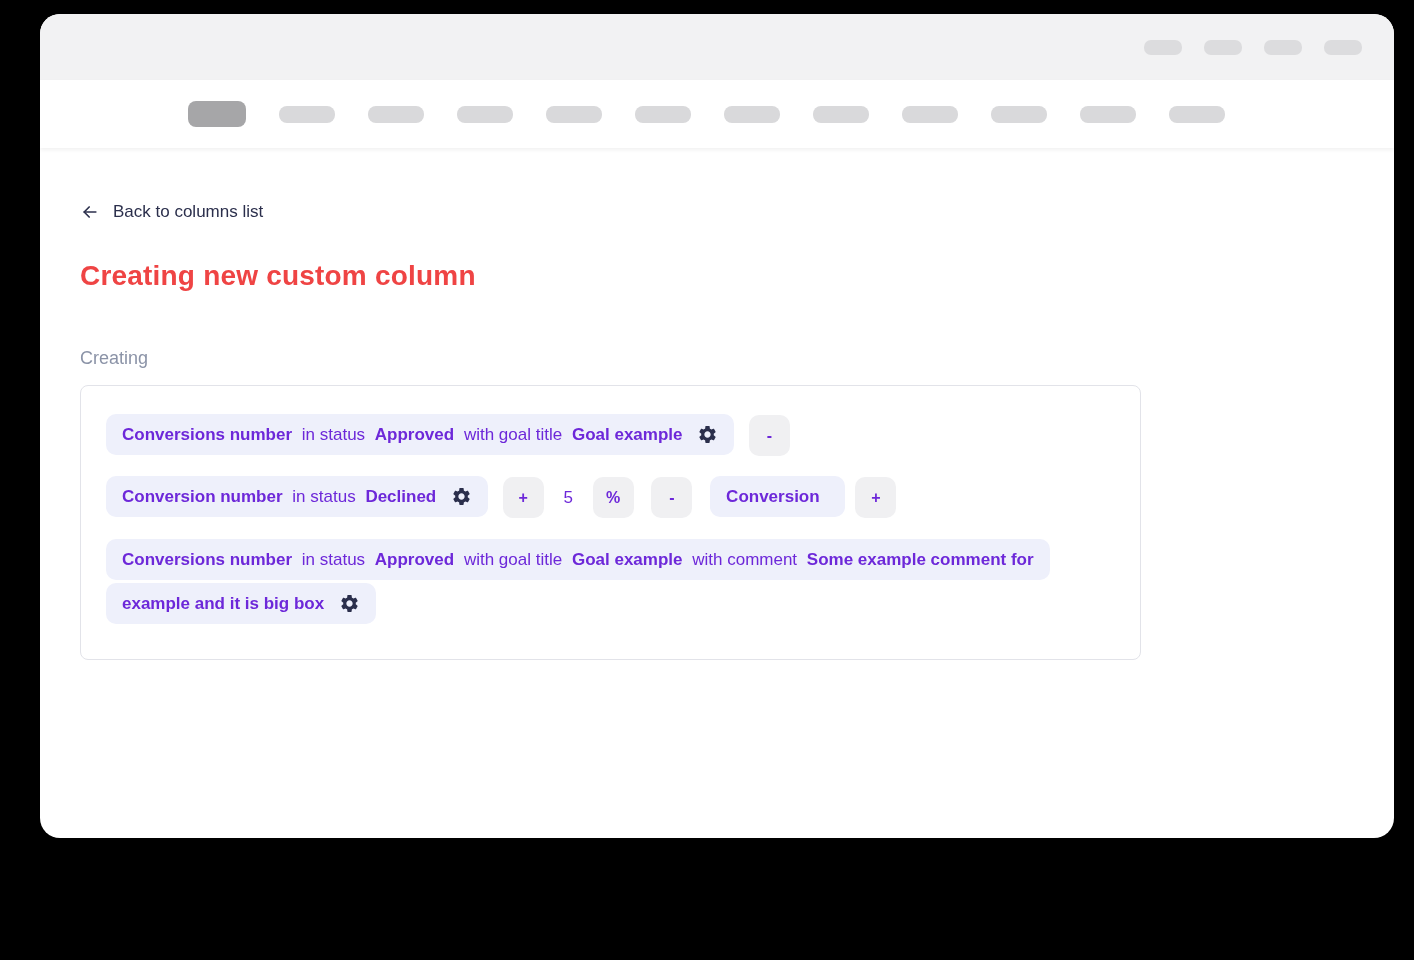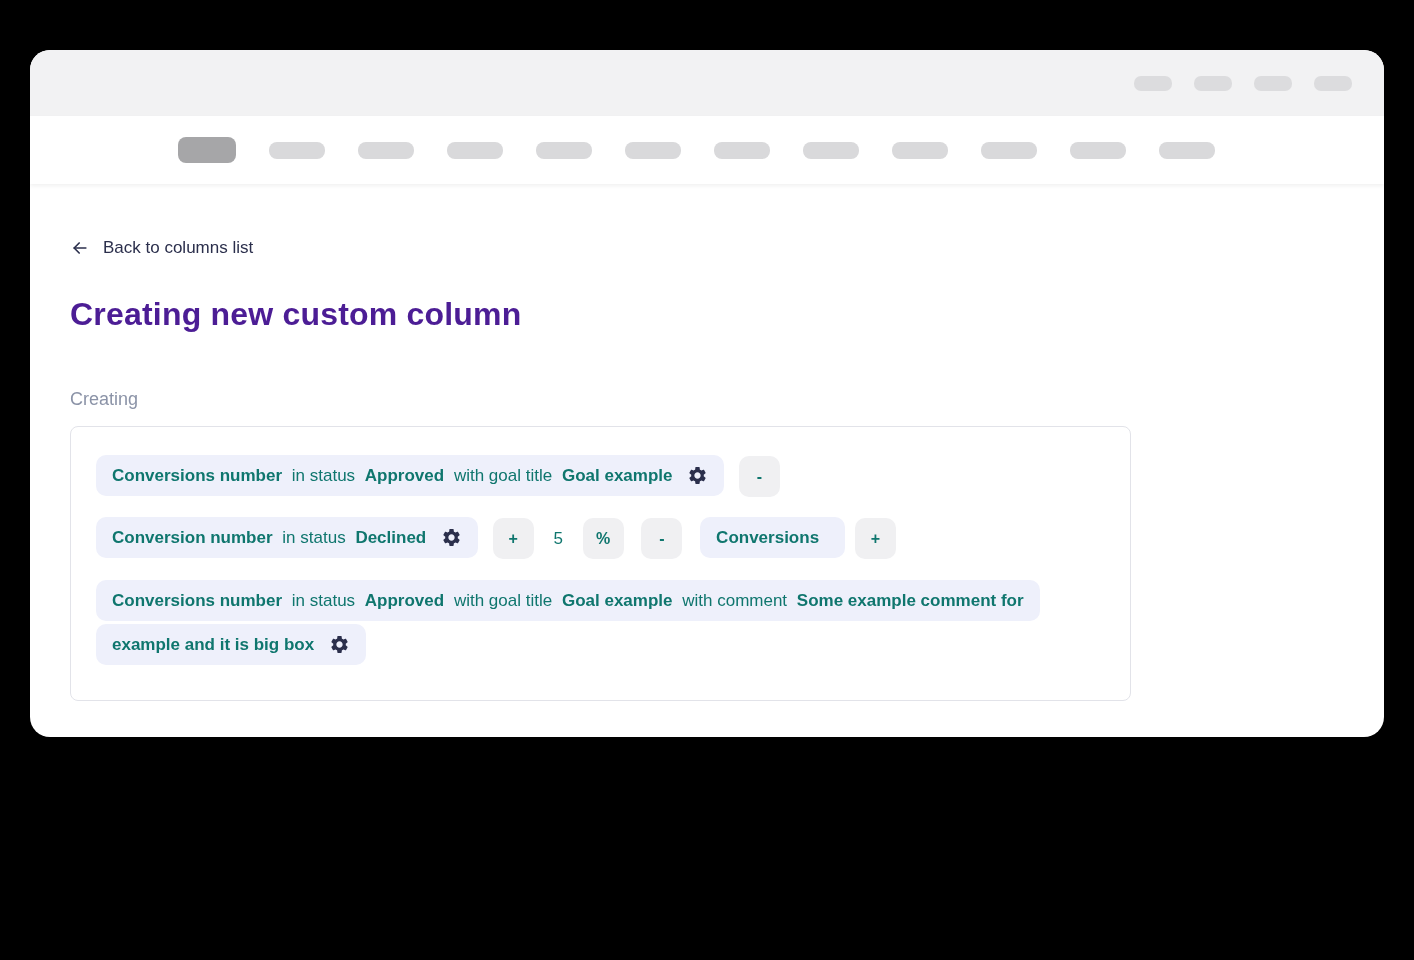--- a/index.html
+++ b/index.html
@@ -5,26 +5,25 @@
   * { margin: 0; padding: 0; box-sizing: border-box; }
   html, body { width: 1414px; height: 960px; }
   body {
     background: #000;
     font-family: "Liberation Sans", "DejaVu Sans", sans-serif;
     position: relative;
     overflow: hidden;
   }
   .window {
     position: absolute;
-    left: 30px; top: 14px;
-    width: 1354px; height: 687px;
+    left: 40px; top: 14px;
+    width: 1354px; height: 824px;
     background: #ffffff;
     border-radius: 20px;
     overflow: hidden;
-    margin-top: 36px;
   }
   
   .titlebar {
     height: 66px;
     background: #f2f2f3;
     display: flex;
     align-items: center;
     justify-content: flex-end;
     gap: 22px;
     padding-right: 32px;
@@ -63,23 +62,23 @@
     display: inline-flex;
     align-items: center;
     gap: 13px;
     color: #2b2f4c;
     font-size: 17px;
     cursor: pointer;
   }
   .back-link svg { display: block; }
   h1.page-title {
     margin-top: 34px;
-    font-size: 32px;
+    font-size: 28px;
     font-weight: 700;
-    color: #4c1d95;
+    color: #ef4444;
     letter-spacing: 0.2px;
   }
   .section-label {
     margin-top: 56px;
     font-size: 18px;
     color: #8b93a7;
   }
   .section-label.col-type { margin-top: 46px; }
   
   .formula-box {
@@ -88,21 +87,21 @@
     border: 1px solid #e2e3e9;
     border-radius: 8px;
     background: #ffffff;
     padding: 27px 25px 33px 25px;
     cursor: text;
   }
   .formula-row {
     line-height: 44px;
     margin-bottom: 18px;
     font-size: 17px;
-    color: #0f766e;
+    color: #6d28d9;
   }
   .formula-row:last-child { margin-bottom: 0; }
   .formula-row.constrained { max-width: 985px; }
   .chip-field {
     background: #eef0fb;
     border-radius: 10px;
     padding: 11px 16px;
     -webkit-box-decoration-break: clone;
     box-decoration-break: clone;
     margin-right: 10px;
@@ -207,21 +206,21 @@
     <h1 class="page-title">Creating new custom column</h1>
 
     <div class="section-label">Creating</div>
 
     <div class="formula-box" id="formula-box">
         <div class="formula-row"><span class="chip-field"><span class="seg b">Conversions number</span> <span class="seg">in status</span> <span class="seg b">Approved</span> <span class="seg">with goal title</span> <span class="seg b">Goal example</span> <span class="gear-wrap"><svg viewBox="0 0 24 24">
                 <path d="M19.14 12.94c.04-.3.06-.61.06-.94 0-.32-.02-.64-.07-.94l2.03-1.58c.18-.14.23-.41.12-.61l-1.92-3.32c-.12-.22-.37-.29-.59-.22l-2.39.96c-.5-.38-1.03-.7-1.62-.94l-.36-2.54c-.04-.24-.24-.41-.48-.41h-3.84c-.24 0-.43.17-.47.41l-.36 2.54c-.59.24-1.13.57-1.62.94l-2.39-.96c-.22-.08-.47 0-.59.22L2.74 8.87c-.12.21-.08.47.12.61l2.03 1.58c-.05.3-.09.63-.09.94s.02.64.07.94l-2.03 1.58c-.18.14-.23.41-.12.61l1.92 3.32c.12.22.37.29.59.22l2.39-.96c.5.38 1.03.7 1.62.94l.36 2.54c.05.24.24.41.48.41h3.84c.24 0 .44-.17.47-.41l.36-2.54c.59-.24 1.13-.56 1.62-.94l2.39.96c.22.08.47 0 .59-.22l1.92-3.32c.12-.22.07-.47-.12-.61l-2.01-1.58zM12 15.6c-1.98 0-3.6-1.62-3.6-3.6s1.62-3.6 3.6-3.6 3.6 1.62 3.6 3.6-1.62 3.6-3.6 3.6z"></path>
               </svg></span></span> <span class="chip-op">-</span> </div>
         <div class="formula-row"><span class="chip-field"><span class="seg b">Conversion number</span> <span class="seg">in status</span> <span class="seg b">Declined</span> <span class="gear-wrap"><svg viewBox="0 0 24 24">
                 <path d="M19.14 12.94c.04-.3.06-.61.06-.94 0-.32-.02-.64-.07-.94l2.03-1.58c.18-.14.23-.41.12-.61l-1.92-3.32c-.12-.22-.37-.29-.59-.22l-2.39.96c-.5-.38-1.03-.7-1.62-.94l-.36-2.54c-.04-.24-.24-.41-.48-.41h-3.84c-.24 0-.43.17-.47.41l-.36 2.54c-.59.24-1.13.57-1.62.94l-2.39-.96c-.22-.08-.47 0-.59.22L2.74 8.87c-.12.21-.08.47.12.61l2.03 1.58c-.05.3-.09.63-.09.94s.02.64.07.94l-2.03 1.58c-.18.14-.23.41-.12.61l1.92 3.32c.12.22.37.29.59.22l2.39-.96c.5.38 1.03.7 1.62.94l.36 2.54c.05.24.24.41.48.41h3.84c.24 0 .44-.17.47-.41l.36-2.54c.59-.24 1.13-.56 1.62-.94l2.39.96c.22.08.47 0 .59-.22l1.92-3.32c.12-.22.07-.47-.12-.61l-2.01-1.58zM12 15.6c-1.98 0-3.6-1.62-3.6-3.6s1.62-3.6 3.6-3.6 3.6 1.62 3.6 3.6-1.62 3.6-3.6 3.6z"></path>
-              </svg></span></span> <span class="chip-op">+</span> <span class="num-token">5</span> <span class="chip-op">%</span> <span class="chip-op">-</span> <span class="chip-field"><span class="seg b">Conversions</span> </span> <span class="chip-op">+</span> </div>
+              </svg></span></span> <span class="chip-op">+</span> <span class="num-token">5</span> <span class="chip-op">%</span> <span class="chip-op">-</span> <span class="chip-field"><span class="seg b">Conversion</span> </span> <span class="chip-op">+</span> </div>
         <div class="formula-row constrained"><span class="chip-field"><span class="seg b">Conversions number</span> <span class="seg">in status</span> <span class="seg b">Approved</span> <span class="seg">with goal title</span> <span class="seg b">Goal example</span> <span class="seg">with comment</span> <span class="seg b">Some example comment for example and it is big box</span> <span class="gear-wrap"><svg viewBox="0 0 24 24">
                 <path d="M19.14 12.94c.04-.3.06-.61.06-.94 0-.32-.02-.64-.07-.94l2.03-1.58c.18-.14.23-.41.12-.61l-1.92-3.32c-.12-.22-.37-.29-.59-.22l-2.39.96c-.5-.38-1.03-.7-1.62-.94l-.36-2.54c-.04-.24-.24-.41-.48-.41h-3.84c-.24 0-.43.17-.47.41l-.36 2.54c-.59.24-1.13.57-1.62.94l-2.39-.96c-.22-.08-.47 0-.59.22L2.74 8.87c-.12.21-.08.47.12.61l2.03 1.58c-.05.3-.09.63-.09.94s.02.64.07.94l-2.03 1.58c-.18.14-.23.41-.12.61l1.92 3.32c.12.22.37.29.59.22l2.39-.96c.5.38 1.03.7 1.62.94l.36 2.54c.05.24.24.41.48.41h3.84c.24 0 .44-.17.47-.41l.36-2.54c.59-.24 1.13-.56 1.62-.94l2.39.96c.22.08.47 0 .59-.22l1.92-3.32c.12-.22.07-.47-.12-.61l-2.01-1.58zM12 15.6c-1.98 0-3.6-1.62-3.6-3.6s1.62-3.6 3.6-3.6 3.6 1.62 3.6 3.6-1.62 3.6-3.6 3.6z"></path>
               </svg></span></span> </div>
       </div>
 
 
 
   </div>
 </div>
 

